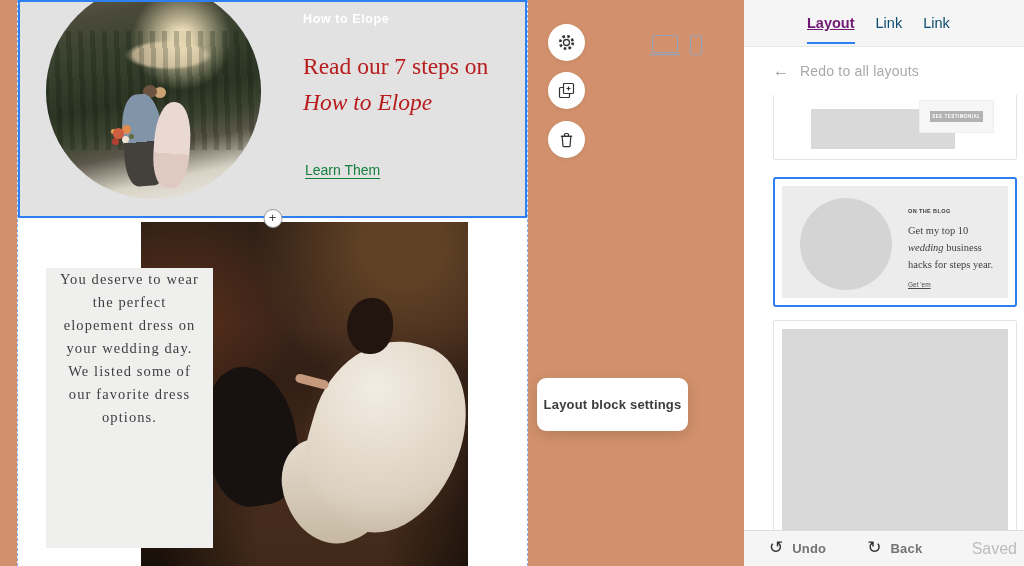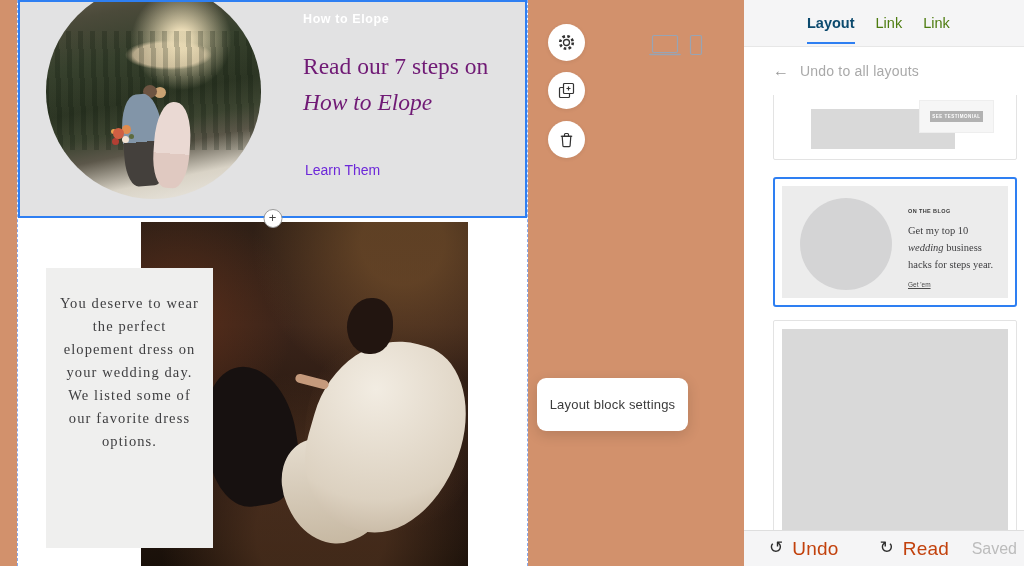--- a/index.html
+++ b/index.html
@@ -26,22 +26,22 @@
   .cp-woman { position:absolute; left:50%; bottom:5%; width:36px; height:86px; border-radius:46% 46% 40% 40%;
     background:linear-gradient(180deg,#ead9d3 0 60%, #e0c9c1 60%); transform:rotate(4deg); }
   .cp-heads { position:absolute; left:45%; bottom:47%; width:14px; height:13px; border-radius:50%; background:#6d5442;
     box-shadow:10px 1px 0 -1px #caa273; }
   .cp-bouquet { position:absolute; left:31%; bottom:28%; width:11px; height:11px; border-radius:50%; background:#cf5f43;
     box-shadow:8px -4px 0 -1px #e08b4e, -3px 8px 0 -2px #b33f33, 7px 6px 0 -2px #f3e3d3, 13px 3px 0 -3px #5d6b3f, -5px -2px 0 -3px #e9a04d; }
 
   .blog-kicker { position:absolute; left:283px; top:10px; color:#fff; font-size:12.5px; font-weight:bold;
     letter-spacing:.6px; }
   .blog-headline { position:absolute; left:283px; top:46px; width:230px; font-family:"Liberation Serif", serif;
-    font-size:23.5px; line-height:1.55; color:#701a75; }
-  .blog-link { position:absolute; left:285px; top:160px; font-size:14px; color:#6d28d9; 
+    font-size:23.5px; line-height:1.55; color:#b91c1c; }
+  .blog-link { position:absolute; left:285px; top:160px; font-size:14px; color:#15803d; text-decoration:underline;
     text-underline-offset:3px; cursor:pointer; }
   .add-btn { position:absolute; left:50%; top:209px; transform:translateX(-50%); width:19px; height:19px;
     border-radius:50%; background:#fff; border:1px solid #9a9a9a; color:#444; font-size:13px; line-height:16px;
     text-align:center; cursor:pointer; z-index:5; }
 
   .dress-photo { position:absolute; left:123px; top:222px; width:327px; height:344px; overflow:hidden;
     background:
       radial-gradient(circle at 80% 6%, rgba(126,86,46,.6) 0 10%, rgba(126,86,46,0) 36%),
       radial-gradient(circle at 12% 28%, rgba(96,48,26,.55) 0 9%, rgba(96,48,26,0) 30%),
       radial-gradient(circle at 55% 90%, rgba(92,58,36,.6) 0 18%, rgba(92,58,36,0) 45%),
@@ -54,45 +54,45 @@
     background:#221510; }
   .dp-dress { position:absolute; left:52%; top:34%; width:150px; height:195px; transform:rotate(16deg);
     border-radius:60% 45% 55% 50% / 55% 50% 62% 45%;
     background:radial-gradient(circle at 35% 28%, #f2ece2, #dcd1c0 65%, #bcab94); }
   .dp-train { position:absolute; left:44%; top:62%; width:90px; height:110px; transform:rotate(-24deg);
     border-radius:50% 60% 45% 55%; background:linear-gradient(200deg,#e9e1d4, #c3b49d); }
   .dp-arm { position:absolute; left:47%; top:45%; width:34px; height:9px; border-radius:5px; background:#c59a7c;
     transform:rotate(14deg); }
 
   .text-card { position:absolute; left:28px; top:268px; width:167px; height:280px; background:#efefee; z-index:3;
-    padding-top:24px; text-align:center; }
+    text-align:center; }
   .text-card p { font-family:"Liberation Serif", serif; font-size:14.5px; line-height:23px; color:#3e3e40;
     letter-spacing:1.1px; padding:0 10px; }
   .read-more { display:inline-block; margin-top:13px; width:90px; height:33px; background:#fff; border:none;
     font-family:"Liberation Sans", sans-serif; font-size:9.5px; letter-spacing:2.6px; color:#2e2e2e;
     line-height:33px; cursor:pointer; }
 
   
   .fab { position:absolute; left:541px; width:37px; height:37px; border-radius:50%; background:#fff;
     box-shadow:0 1px 4px rgba(0,0,0,.08); display:flex; align-items:center; justify-content:center; cursor:pointer; }
   .fab svg { display:block; }
   .tooltip { position:absolute; left:530px; top:378px; width:151px; height:53px; background:#fff; border-radius:9px;
     box-shadow:0 4px 14px rgba(0,0,0,.14); display:flex; align-items:center; justify-content:center;
-    font-size:13px; font-weight:normal; color:#3b3b3b; letter-spacing:.2px; }
+    font-size:13px; font-weight:bold; color:#3b3b3b; letter-spacing:.2px; }
 
   .device-toggles { position:absolute; left:642px; top:34px; display:flex; align-items:flex-start; gap:8px; }
   .device-toggles svg { display:block; cursor:pointer; }
 
   
   .sidebar { position:absolute; left:737px; top:0; width:287px; height:566px; background:#fff; }
   .sb-header { position:absolute; top:0; left:0; right:0; height:47px; background:#f5f5f6;
     border-bottom:1px solid #e7e7e7; display:flex; align-items:center; padding-left:63px; }
-  .tab { position:relative; height:47px; display:flex; align-items:center; font-size:14.5px; color:#4d7c0f;
+  .tab { position:relative; height:47px; display:flex; align-items:center; font-size:14.5px; color:#0c4a6e;
     cursor:pointer; margin-right:21px; }
-  .tab.active { color:#0c4a6e; font-weight:bold; }
+  .tab.active { color:#701a75; font-weight:bold;text-decoration:underline; }
   .tab.active::after { content:""; position:absolute; left:0; right:0; bottom:3px; height:2px; background:#2e7ff2; }
 
   .back-row { position:absolute; top:47px; left:0; right:0; height:48px; display:flex; align-items:center;
     padding-left:29px; cursor:pointer; }
   .back-row .arrow { color:#9a9a9a; font-size:16px; margin-right:11px; }
   .back-row .lbl { color:#a9a9a9; font-size:14px; letter-spacing:.2px; }
 
   .layout-list { position:absolute; top:95px; left:0; right:0; bottom:36px; overflow:hidden;
     padding:0 14px 0 29px; }
   .lcard { position:relative; width:244px; background:#fff; border:1px solid #e3e3e3; border-radius:2px; }
@@ -110,21 +110,21 @@
   .cb-kicker { font-size:5.5px; font-weight:bold; color:#3a3a3a; letter-spacing:.4px; }
   .cb-para { margin-top:8px; font-family:"Liberation Serif", serif; font-size:10.5px; line-height:1.62; color:#3e3e40; }
   .cb-link { display:inline-block; margin-top:7px; font-size:6.5px; color:#4a4a4a; text-decoration:underline; }
   .card-image { margin-top:13px; height:300px; padding:8px 8px 0 8px; }
   .ci-rect { width:100%; height:292px; background:#d9d9d9; }
 
   .sb-footer { position:absolute; bottom:0; left:0; right:0; height:36px; background:#f5f5f6;
     border-top:1px solid #dedede; display:flex; align-items:center; padding:0 14px 0 25px; }
   .hist-btn { display:flex; align-items:center; gap:9px; cursor:pointer; }
   .hist-btn .g { font-size:17px; color:#2c2c2c; line-height:1; transform:translateY(-1px); }
-  .hist-btn .t { font-size:19px; color:#c2410c; font-weight:normal; letter-spacing:.2px; }
+  .hist-btn .t { font-size:13px; color:#737373; font-weight:bold; letter-spacing:.2px; }
   .hist-btn + .hist-btn { margin-left:41px; }
   .saved { margin-left:auto; font-size:16px; color:#bcbcbc; }
 </style>
 </head>
 <body>
 
 <div class="stage">
 
   <div class="canvas">
 
@@ -201,21 +201,21 @@
 
   <div class="sidebar">
     <div class="sb-header">
       <div class="tab active">Layout</div>
       <div class="tab">Link</div>
       <div class="tab">Link</div>
     </div>
 
     <div class="back-row">
       <span class="arrow">←</span>
-      <span class="lbl">Undo to all layouts</span>
+      <span class="lbl">Redo to all layouts</span>
     </div>
 
     <div class="layout-list">
 
       <div class="lcard card-testimonial">
         <div class="ct-rect"></div>
         <div class="ct-mini">
           <div class="ct-btn">SEE TESTIMONIAL</div>
         </div>
       </div>
@@ -237,19 +237,19 @@
 
     </div>
 
     <div class="sb-footer">
       <div class="hist-btn">
         <span class="g">↺</span>
         <span class="t">Undo</span>
       </div>
       <div class="hist-btn">
         <span class="g">↻</span>
-        <span class="t">Read</span>
+        <span class="t">Back</span>
       </div>
       <span class="saved">Saved</span>
     </div>
   </div>
 
 </div>
 
 </body></html>

